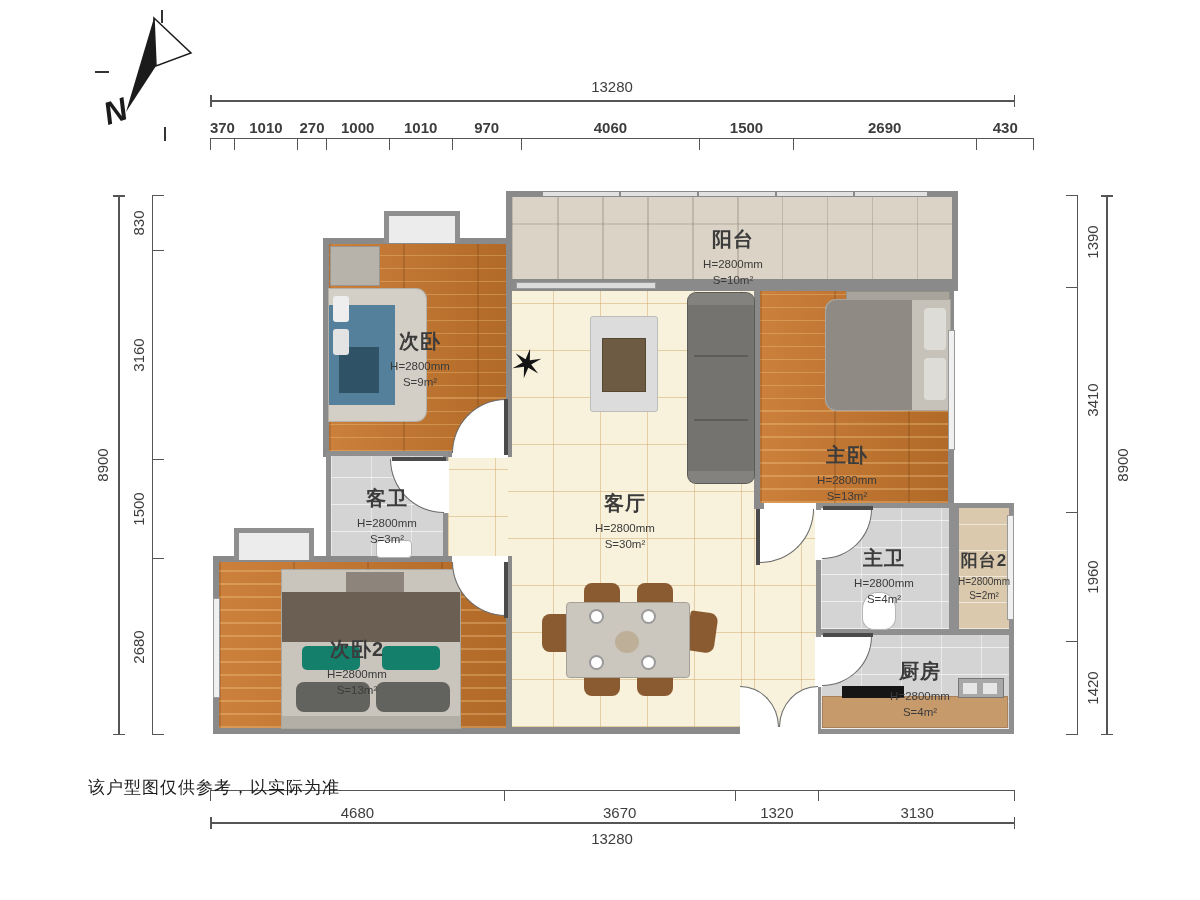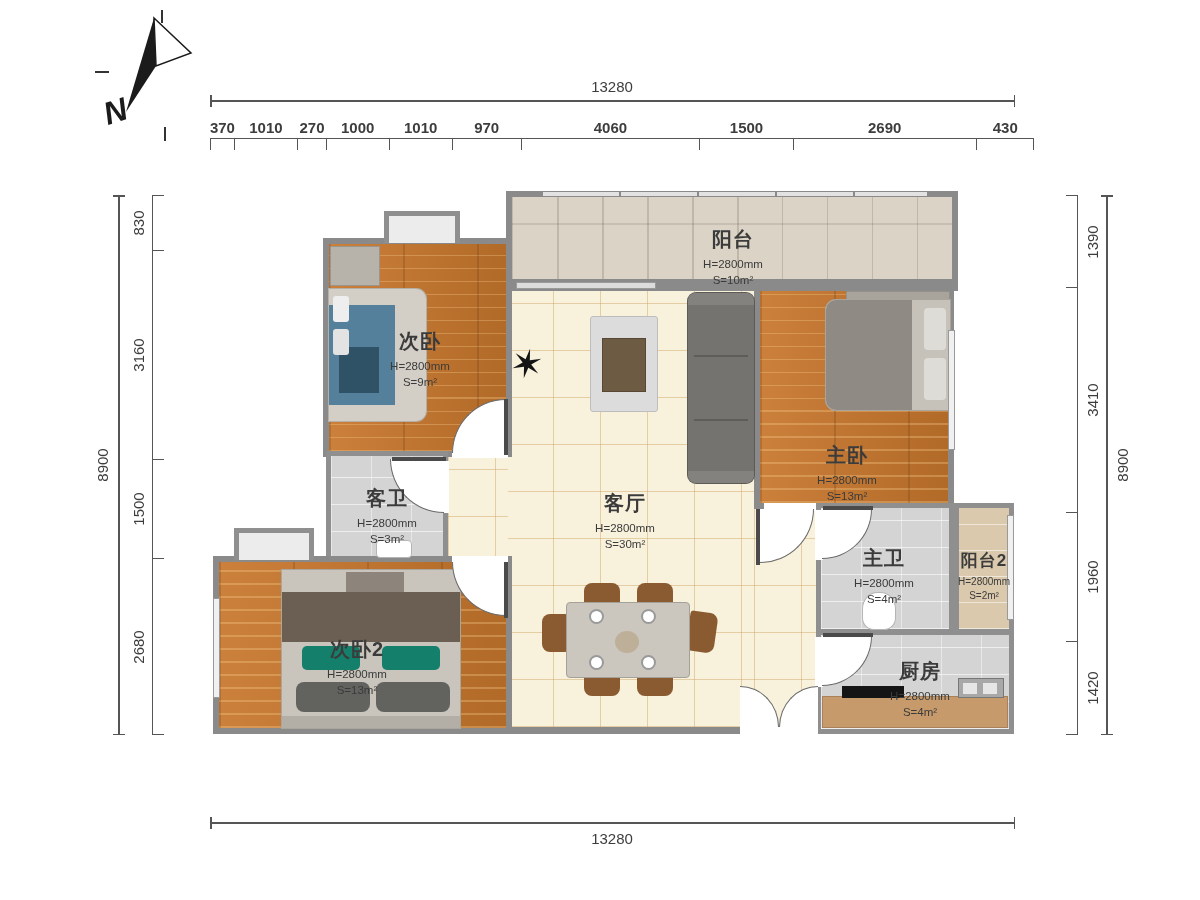--- a/index.html
+++ b/index.html
@@ -285,20 +285,34 @@
         <span class="lbl">1500</span>
       </div>
       <div class="seg" style="flex-grow: 2690; padding-left: 16px;">
         <span class="lbl">2690</span>
       </div>
       <div class="seg" style="flex-grow: 930;">
         <span class="lbl">430</span>
       </div>
     </div>
 
+  <div class="dim-segs h labels-below" style="left:210px;top:790px;width:805px;height:11px;">
+      <div class="seg" style="flex-grow: 4680;">
+        <span class="lbl">4680</span>
+      </div>
+      <div class="seg" style="flex-grow: 3670;">
+        <span class="lbl">3670</span>
+      </div>
+      <div class="seg" style="flex-grow: 1320;">
+        <span class="lbl">1320</span>
+      </div>
+      <div class="seg" style="flex-grow: 3130;">
+        <span class="lbl">3130</span>
+      </div>
+    </div>
   <div class="dim-total-h" style="left:210px;top:822px;width:805px;"></div>
   <span class="dim-label" style="left:612px;top:830px;">13280</span>
 
   <div class="dim-total-v" style="left:118px;top:195px;height:540px;"></div>
   <span class="dim-label rot" style="left:102px;top:465px;">8900</span>
   <div class="dim-segs v line-left labels-left" style="left:152px;top:195px;width:12px;height:540px;">
       <div class="seg" style="flex-grow: 830;">
         <span class="lbl">830</span>
       </div>
       <div class="seg" style="flex-grow: 3160;">
@@ -322,13 +336,14 @@
       <div class="seg" style="flex-grow: 1960;">
         <span class="lbl">1960</span>
       </div>
       <div class="seg" style="flex-grow: 1420;">
         <span class="lbl">1420</span>
       </div>
     </div>
   <div class="dim-total-v" style="left:1106px;top:195px;height:540px;"></div>
   <span class="dim-label rot" style="left:1122px;top:465px;">8900</span>
 
+  <div class="disclaimer">该户型图仅供参考，以实际为准</div>
 </div>
 
 </body></html>

